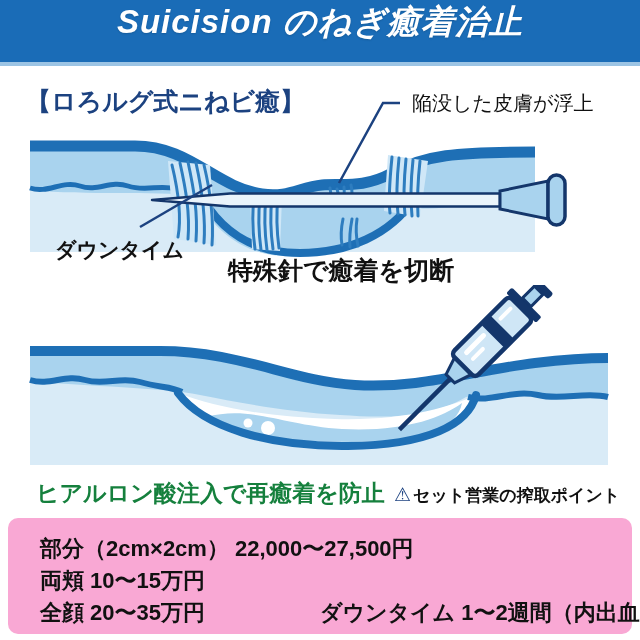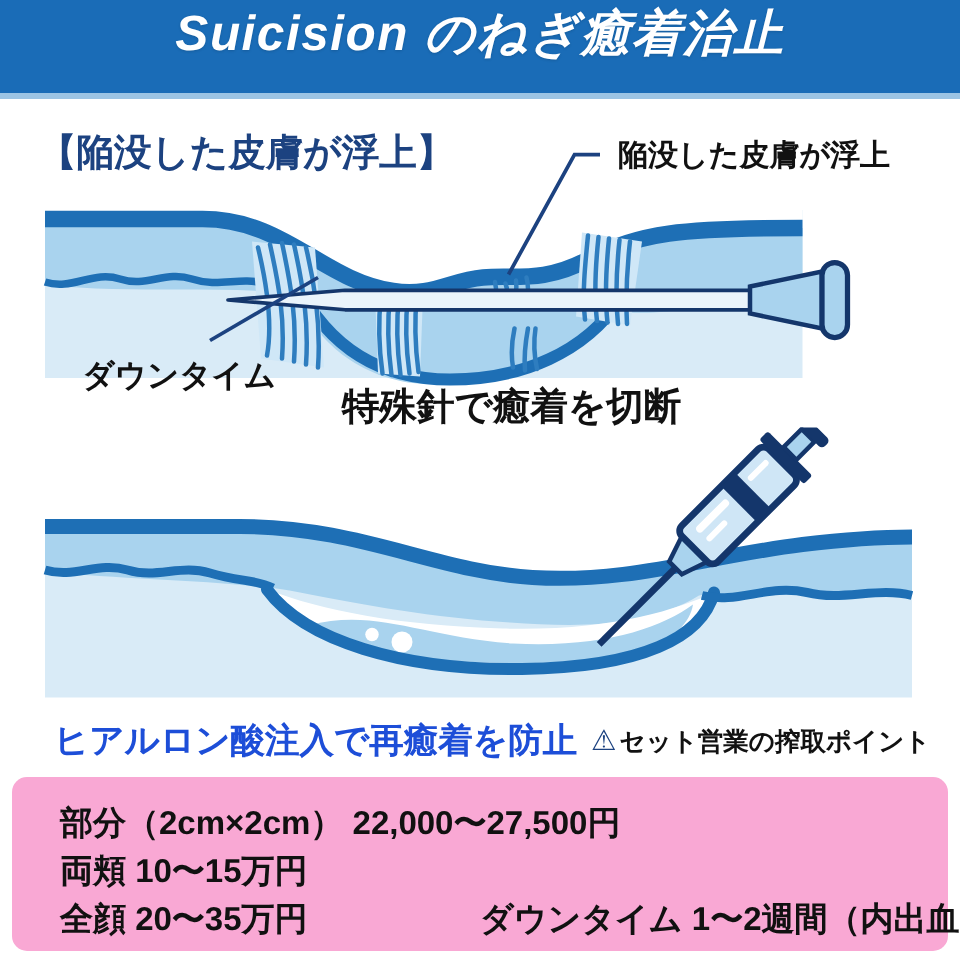--- a/index.html
+++ b/index.html
@@ -5,47 +5,47 @@
   html,body{margin:0;padding:0;background:#fff;}
   .stage{position:relative;width:640px;height:640px;background:#fff;overflow:hidden;
          font-family:"Liberation Sans","DejaVu Sans",sans-serif;}
   
   .banner{position:absolute;left:0;top:0;width:640px;height:62px;background:#1a6cb7;
           border-bottom:4px solid #9cc4e4;display:flex;align-items:flex-start;justify-content:center;font-style:italic;}
   .banner-text{color:#fff;font-size:33px;font-weight:bold;letter-spacing:1px;
                text-shadow:0 1px 2px rgba(0,0,0,.15);}
   
   .tech-label{position:absolute;left:26px;top:85px;font-size:25px;font-weight:bold;color:#1c4280;}
-  .anno-top{position:absolute;left:412px;top:90px;font-size:20px;font-weight:bold;color:#111;}
+  .anno-top{position:absolute;left:412px;top:90px;font-size:20px;font-weight:normal;color:#111;}
   .fibrous-label{position:absolute;left:55px;top:236px;font-size:21px;font-weight:bold;color:#111;}
   .caption1{position:absolute;left:228px;top:254px;font-size:25px;font-weight:bold;color:#111;}
   
   .after-heading{position:absolute;left:30px;top:302px;font-size:31px;font-weight:bold;color:#1c4280;}
-  .caption2{position:absolute;left:36px;top:478px;font-size:23px;font-weight:bold;color:#1d4ed8;white-space:nowrap;text-align:center;}
+  .caption2{position:absolute;left:36px;top:478px;font-size:23px;font-weight:bold;color:#15803d;white-space:nowrap;text-align:center;}
   .warn-group{position:absolute;left:394px;top:483px;font-size:17px;font-weight:bold;color:#111;white-space:nowrap;}
   .warn-icon{color:#1c4280;font-size:19px;font-weight:bold;margin-right:2px;}
   
   .svg1{position:absolute;left:0;top:95px;}
   .svg2{position:absolute;left:0;top:285px;}
   
   .price-box{position:absolute;left:8px;top:518px;width:624px;height:116px;background:#f9a8d4;
              border-radius:10px;box-sizing:border-box;padding:15px 0 0 32px;}
   .price-row{position:relative;height:32px;line-height:32px;font-size:22px;font-weight:bold;color:#111;white-space:nowrap;}
   .price-right{position:absolute;left:280px;top:0;}
 </style>
 </head>
 <body>
 
 <div class="stage">
 
   <div class="banner">
     <span class="banner-text">Suicision のねぎ癒着治止</span>
   </div>
 
-  <div class="tech-label">【陥没した皮膚が浮上】</div>
+  <div class="tech-label">【ロろルグ式ニねビ癒】</div>
   <div class="anno-top">陥没した皮膚が浮上</div>
 
   <svg class="svg1" width="640" height="185" viewBox="0 0 640 185">
     <g>
       <rect x="30" y="45" width="505" height="112" fill="#d9ebf7"></rect>
       <path d="M30,45 L30,51 H135 C190,51 215,92 262,99 C288,103 300,92 322,90 C342,88 362,94 392,78 C425,60 455,57 535,57 L535,45 Z" fill="#ffffff"></path>
       <path d="M30,51 H135 C190,51 215,92 262,99 C288,103 300,92 322,90 C342,88 362,94 392,78 C425,60 455,57 535,57 L535,108 C480,104 440,118 410,112 C380,150 320,166 272,160 C227,152 207,122 196,101 C150,95 90,101 30,95 Z" fill="#a9d3ee"></path>
       <path d="M198,95 C220,138 255,158 300,158 C348,158 390,140 414,104" stroke="#1e6fb5" stroke-width="8" fill="none" stroke-linecap="round"></path>
       <path d="M30,93 C48,99 62,85 80,91 C98,97 110,85 128,91 C146,97 160,89 176,94 C186,97 192,98 198,99" stroke="#1e6fb5" stroke-width="5" fill="none"></path>
       <path d="M416,104 C440,112 455,98 475,105 C495,112 512,100 535,106" stroke="#1e6fb5" stroke-width="5" fill="none"></path>

